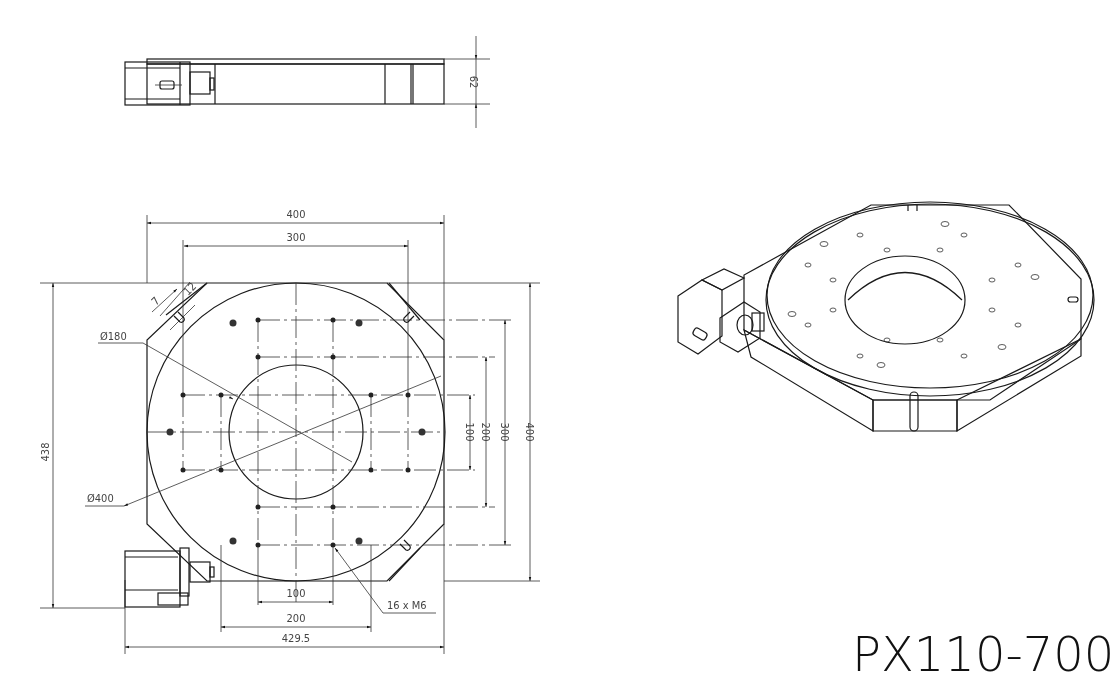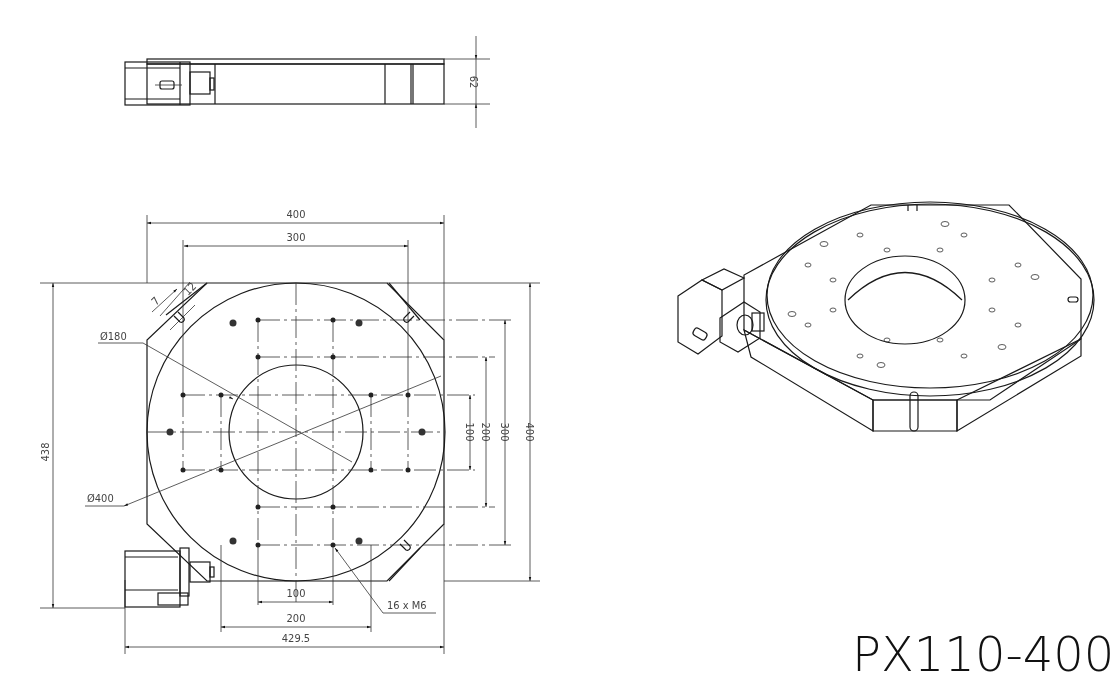--- a/index.html
+++ b/index.html
@@ -226,13 +226,13 @@
       <polygon class="ln" points="678,296 702,280 722,290 722,336 698,354 678,342" fill="#fff"></polygon>
       <polygon class="ln" points="702,280 722,290 744,278 724,269" fill="#fff"></polygon>
       <polygon class="ln" points="720,318 744,302 760,312 760,338 738,352 720,342" fill="#fff"></polygon>
       <ellipse class="ln" cx="745" cy="325" rx="8" ry="10" fill="#fff"></ellipse>
       <rect class="ln" x="752" y="313" width="12" height="18" fill="#fff"></rect>
       <rect class="ln" x="693" y="330" width="14" height="8" rx="3" transform="rotate(30 700 334)" fill="#fff"></rect>
     </g>
   </g>
 </svg>
 
-<div class="model">PX110-400</div>
+<div class="model">PX110-700</div>
 
 </body></html>

